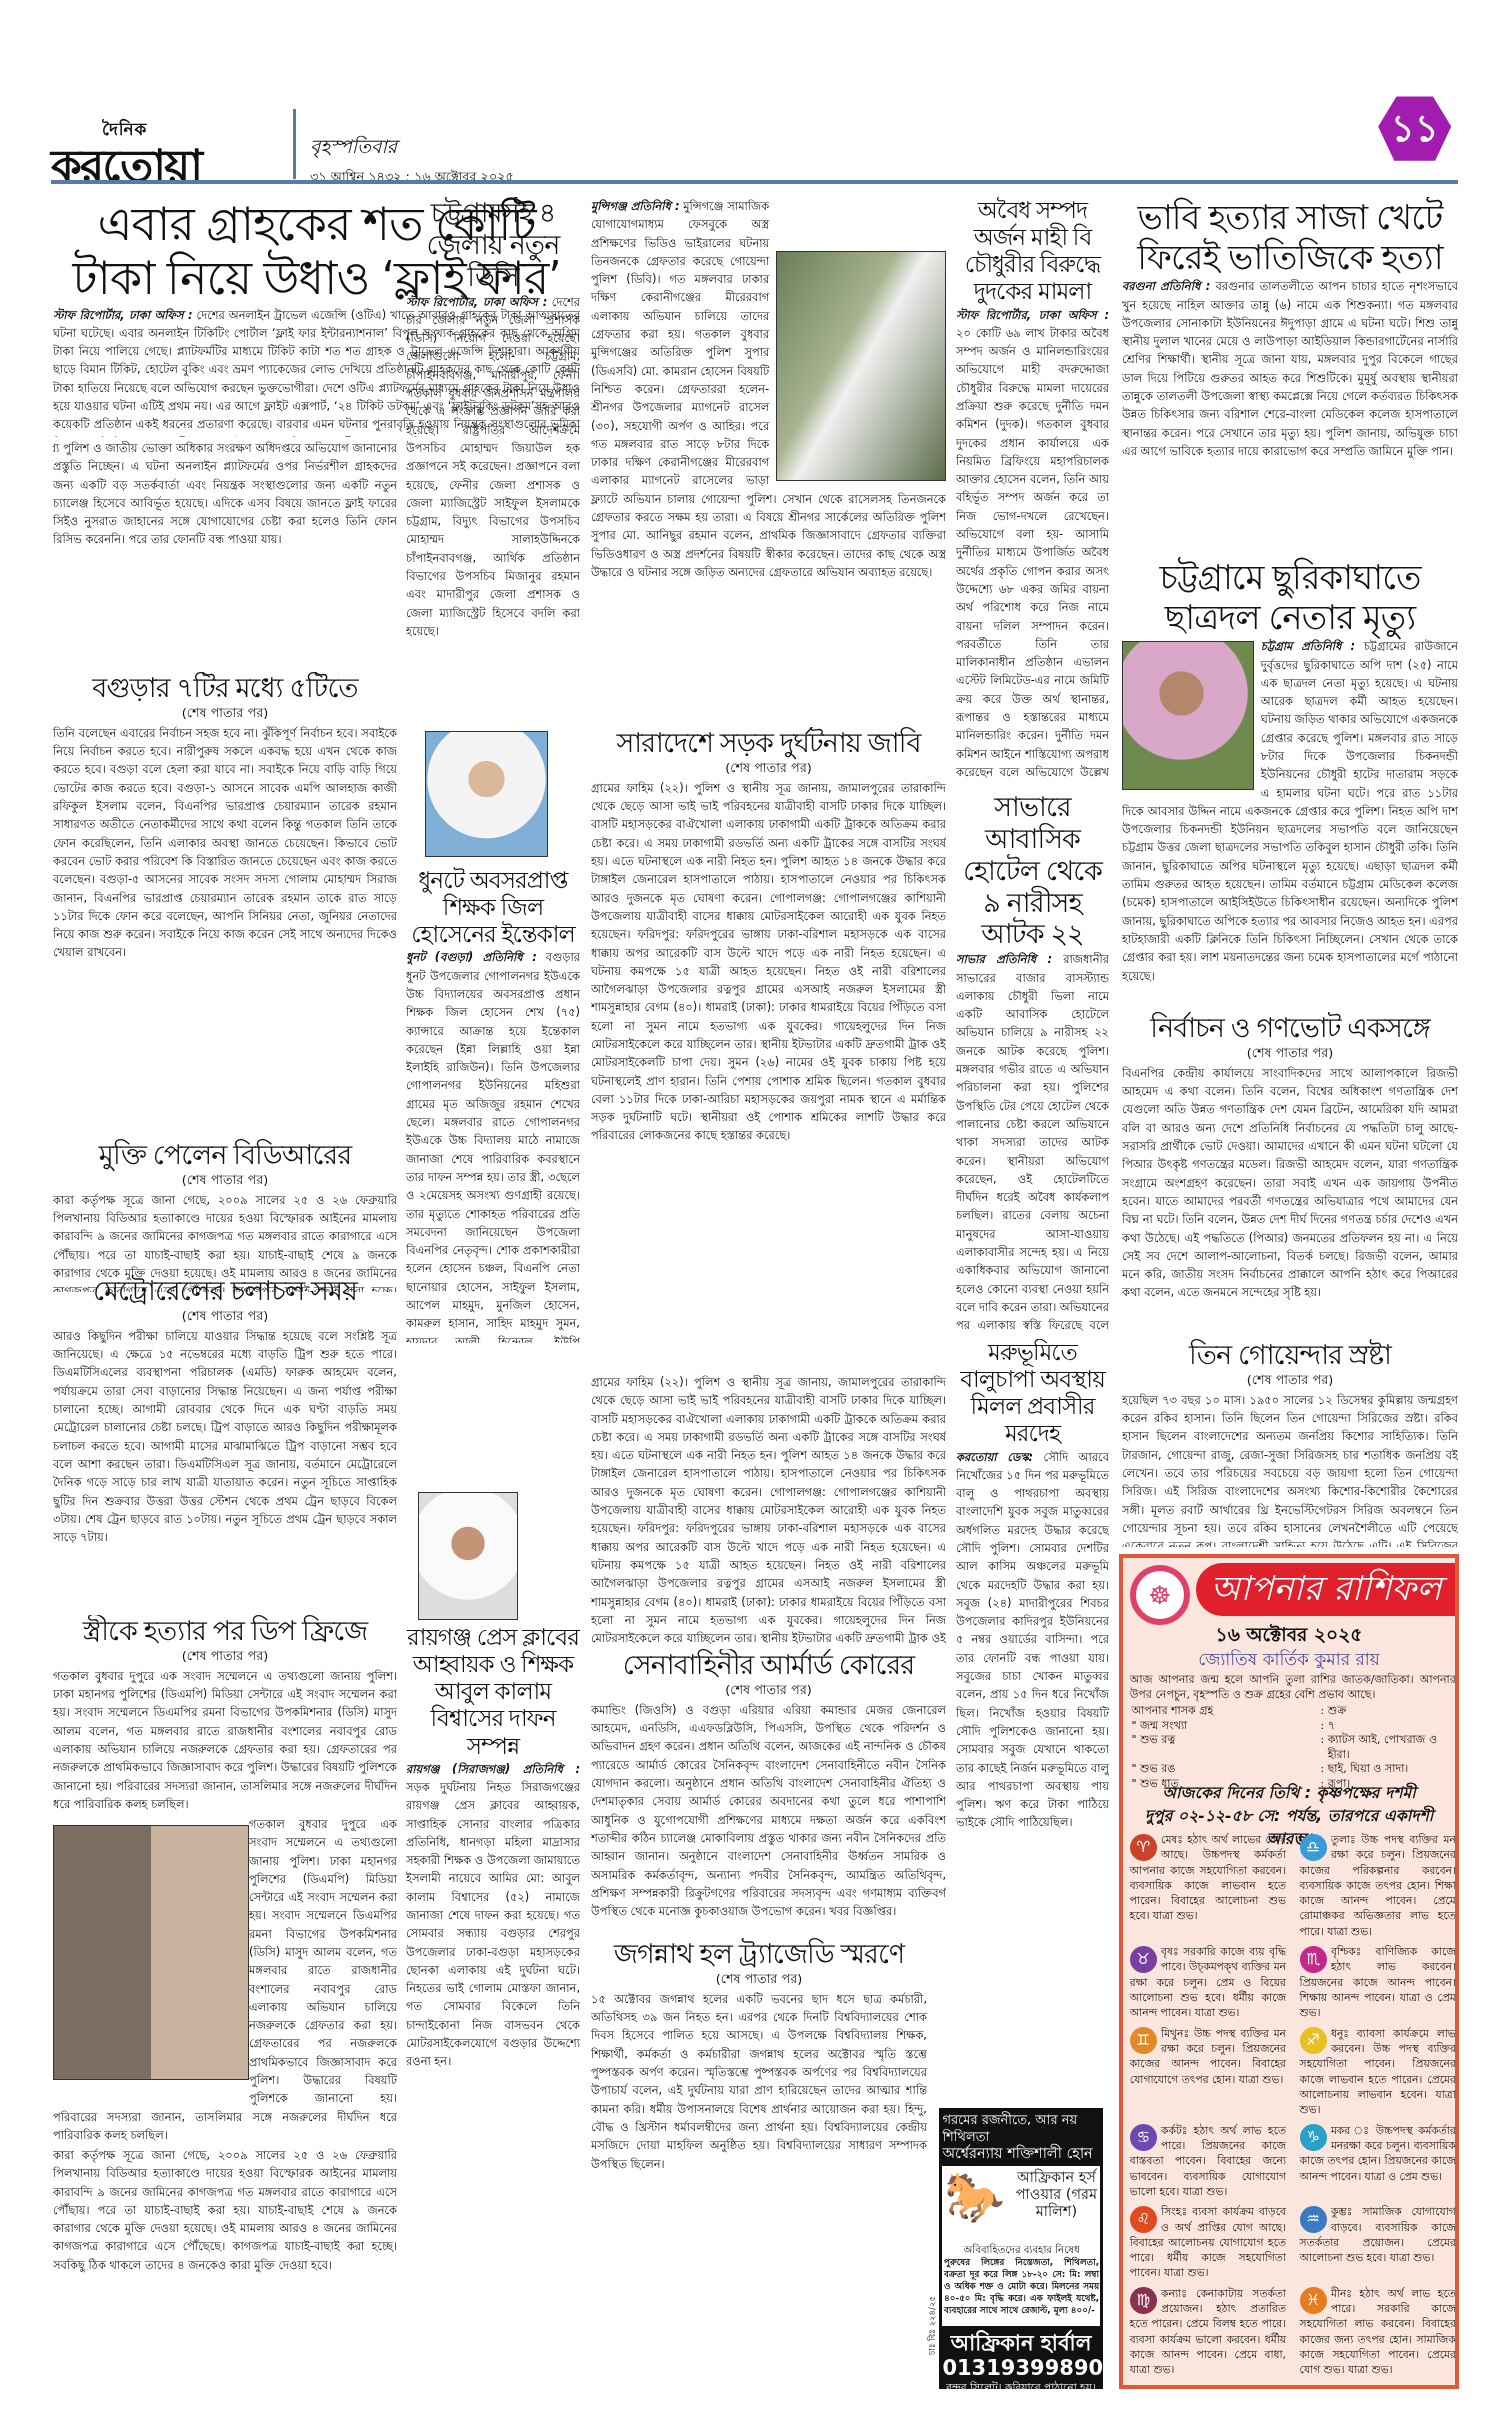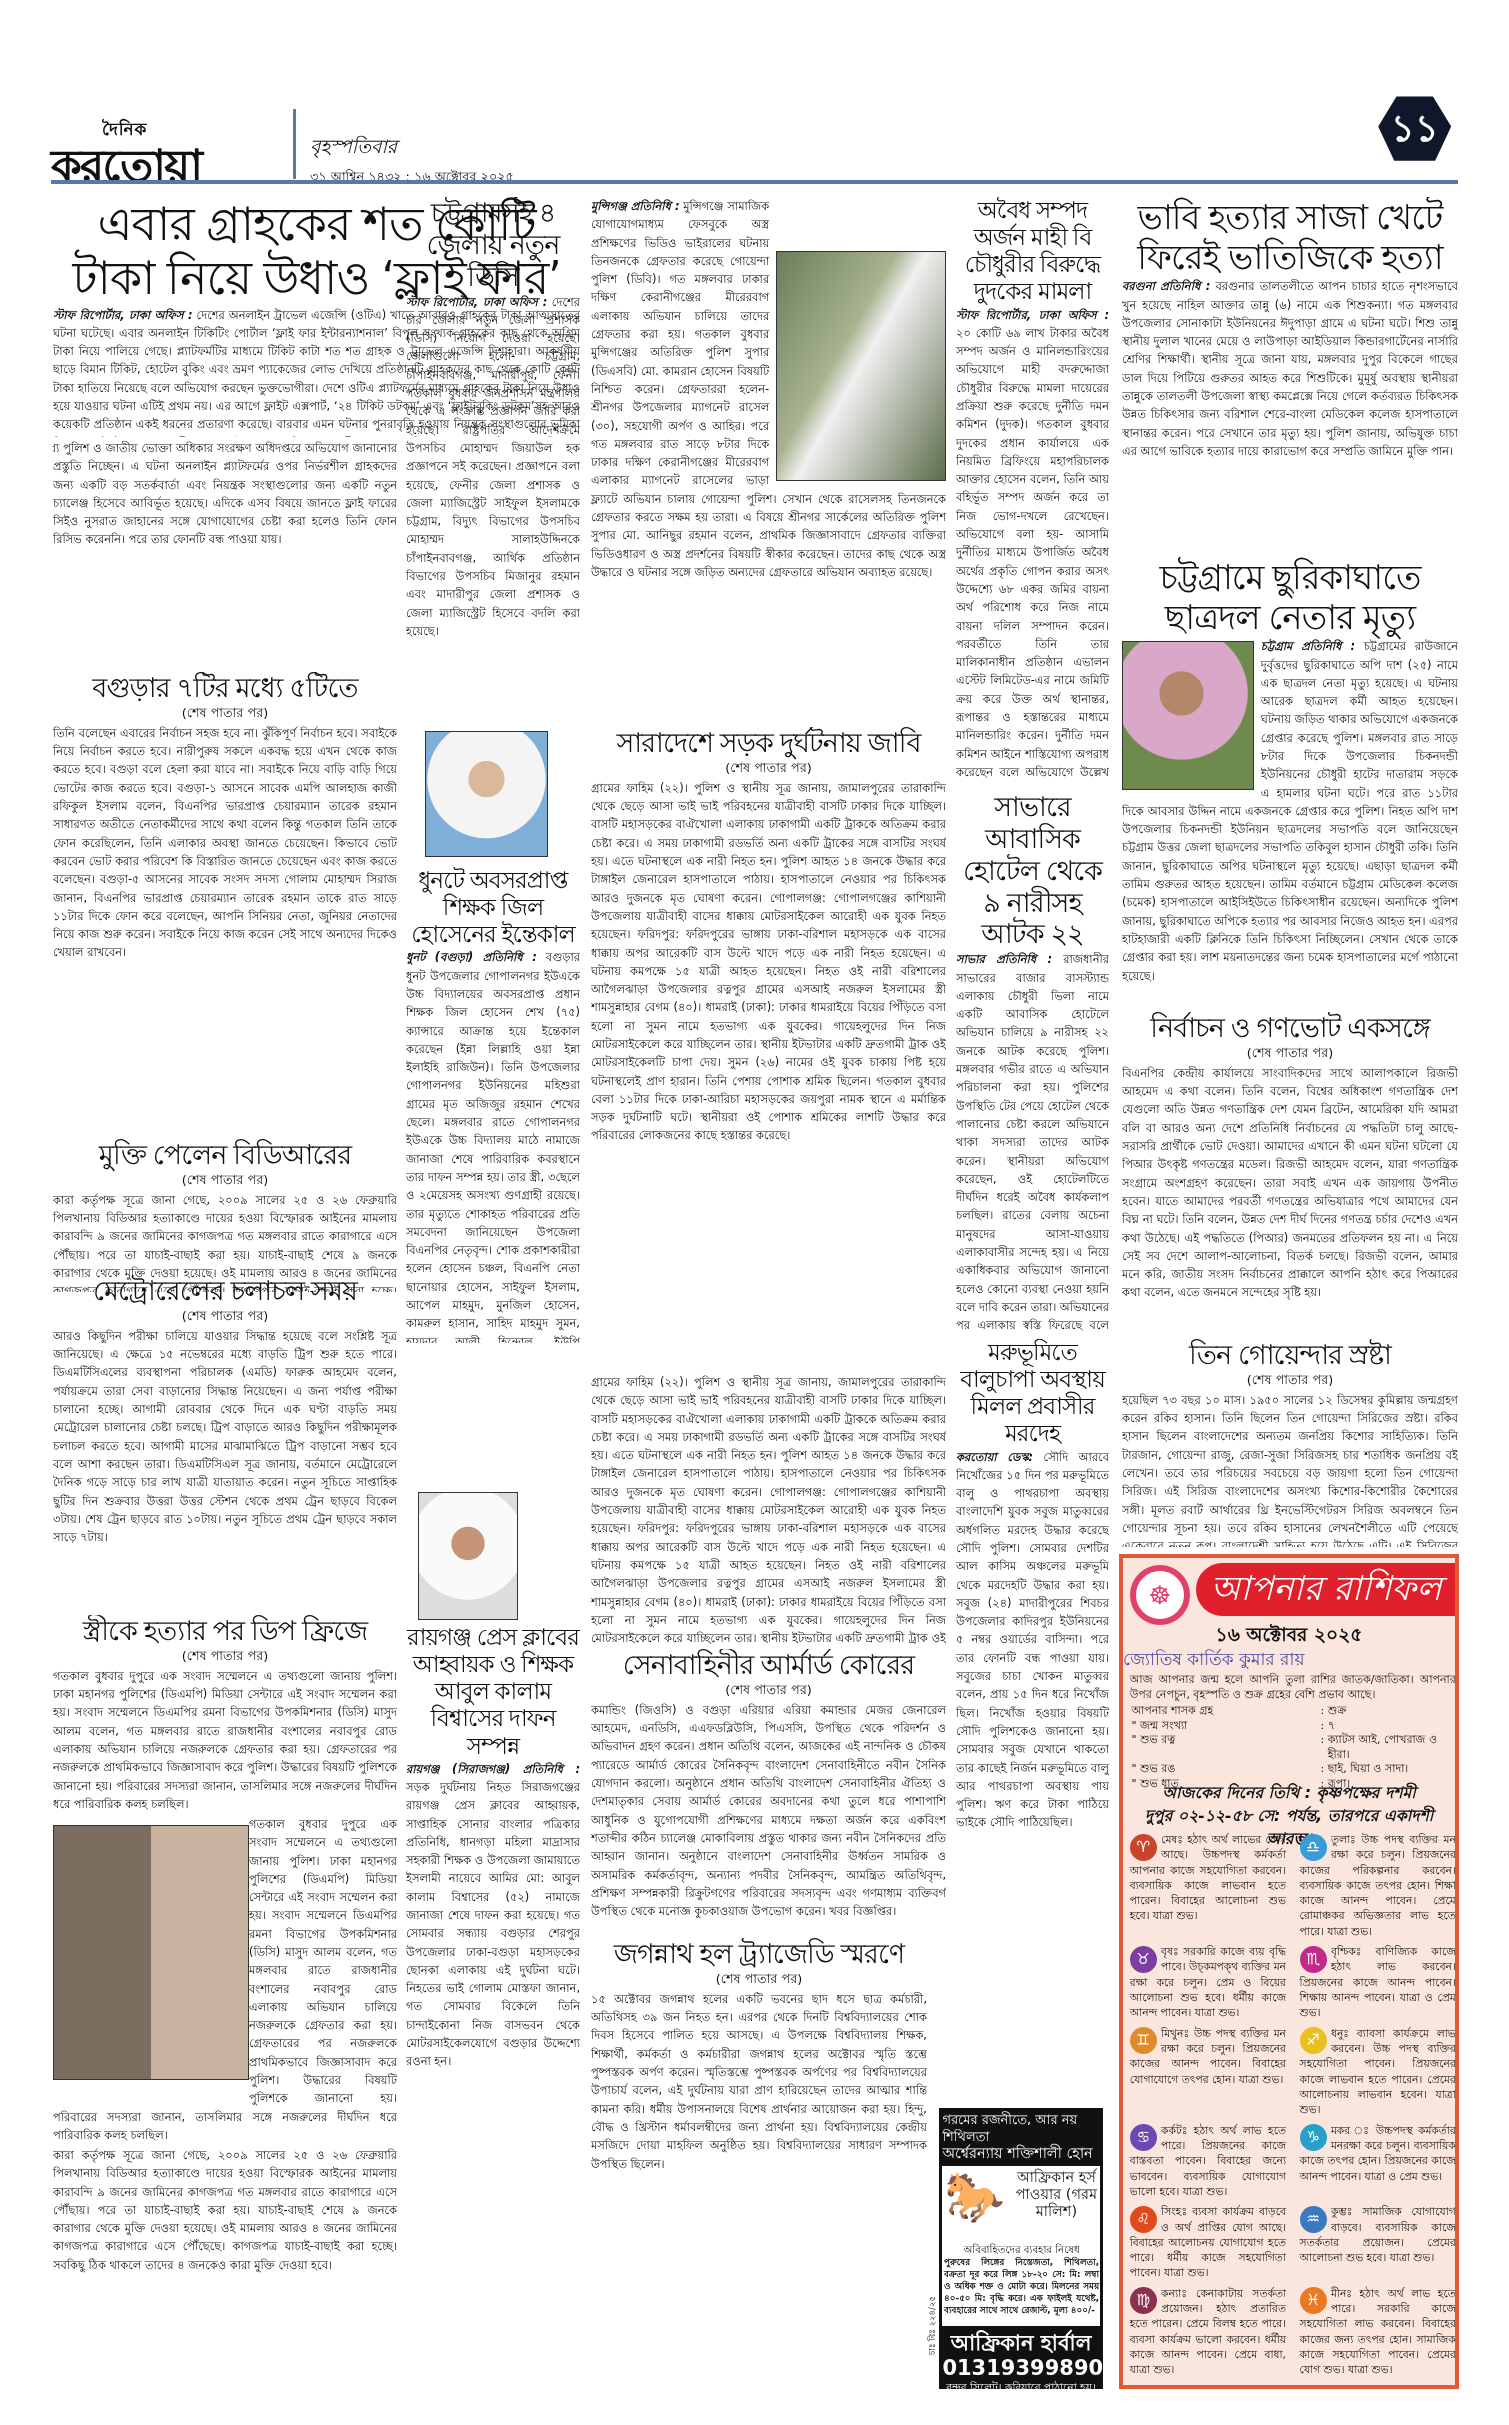--- a/index.html
+++ b/index.html
@@ -6,42 +6,42 @@
 body{width:1509px;height:2426px;background:#fff;font-family:"DejaVu Sans","Liberation Sans",sans-serif;color:#111;position:relative;overflow:hidden}
 .abs{position:absolute}
 .masthead{left:51px;top:109px;width:1407px;height:77px}
 .logo{position:absolute;left:0;top:6.8px;width:213px}
 .logo .daily{font-size:17px;font-weight:bold;text-align:left;width:111px;margin-left:51px;letter-spacing:0.9px}
 .logo .name{font-size:44px;font-weight:900;letter-spacing:-1.7px;line-height:44px}
 .vbar{position:absolute;left:242px;top:0;width:3.4px;height:70px;background:#5b78ad}
 .dateblock{position:absolute;left:259px;top:24px}
 .dateblock .day{font-size:18.7px;font-style:italic}
 .dateblock .date{font-size:12.8px;margin-top:3.4px}
-.pageno{position:absolute;right:6.8px;top:-15.3px;width:73px;height:73px;background:#0f172a;clip-path:polygon(25% 4%,75% 4%,100% 45%,78% 92%,22% 92%,0 45%);color:#fff;font-size:37px;font-weight:bold;display:flex;align-items:center;justify-content:center;font-family:"DejaVu Serif",serif}
+.pageno{position:absolute;right:6.8px;top:-15.3px;width:73px;height:73px;background:#a21caf;clip-path:polygon(25% 4%,75% 4%,100% 45%,78% 92%,22% 92%,0 45%);color:#fff;font-size:37px;font-weight:bold;display:flex;align-items:center;justify-content:center;font-family:"DejaVu Serif",serif}
 .hrule{position:absolute;left:0;top:71px;width:1407px;height:4.3px;background:#5b78ad}
 .col{position:absolute;font-size:11.4px;line-height:18.3px;text-align:justify;overflow:hidden}
 .col p{margin-bottom:1.7px}
 .hl{font-family:"DejaVu Sans Condensed","DejaVu Sans",sans-serif;text-align:center;font-weight:normal;line-height:1.18;letter-spacing:-0.9px}
 .hl.xl{font-size:46px}
 .hl.l{font-size:34px}
 .hl.m{font-size:27px}
 .hl.s{font-size:23px}
 .cont{text-align:center;font-size:12.8px;margin-bottom:1.7px}
 .by{font-weight:bold;font-style:italic}
 .photo{background:linear-gradient(160deg,#7a8a99,#c9c2b8 45%,#5d6a60);border:1.7px solid #333;position:relative}
 .photo.face1{background:radial-gradient(circle at 50% 38%,#d9b99a 0 18%,#f4f4f4 19% 60%,#7faed6 61%)}
 .photo.face2{background:radial-gradient(circle at 50% 40%,#c59477 0 18%,#fafafa 19% 62%,#ddd 63%)}
 .photo.face3{background:radial-gradient(circle at 45% 35%,#b5876a 0 18%,#d9a7c7 19% 55%,#6e8a4e 56%)}
 .photo.gun{background:linear-gradient(120deg,#6b7d5a,#a8b390 40%,#f0f0f0 50%,#5c6c4a)}
 .photo.couple{background:linear-gradient(90deg,#7b6d60 0 50%,#c7b2a0 50% 100%)}
 .rashi{position:absolute;left:1119px;top:1554px;width:340px;height:835px;border:4.3px solid #e05a3a;background:#fbe6dd;overflow:hidden}
 .rashi .banner{position:absolute;left:73px;top:5.1px;width:260px;height:53px;background:#e0202a;border-radius:29px 0 0 29px;color:#fff;font-size:34px;font-style:italic;text-align:center;line-height:51px}
 .rashi .wheel{position:absolute;left:6.8px;top:6.8px;width:60px;height:60px;border-radius:50%;border:6.8px solid #e0406a;background:#fff;display:flex;align-items:center;justify-content:center;font-size:25.5px;color:#e0406a}
 .rashi .rdate{position:absolute;left:0;top:63px;width:100%;text-align:center;font-size:18.7px;font-weight:bold;}
-.rashi .astro{position:absolute;left:0;top:88px;width:100%;font-size:17px;color:#4a4aa0}
+.rashi .astro{position:absolute;left:0;top:88px;width:100%;text-align:center;font-size:17px;color:#4a4aa0}
 .rashi .intro{position:absolute;left:6.8px;top:114px;width:326px;font-size:11px;line-height:15.3px;text-align:justify}
 .rashi table{position:absolute;left:6.8px;top:146px;width:326px;font-size:11px;line-height:14.5px;border-collapse:collapse}
 .rashi td{padding:0 1.7px;vertical-align:top}
 .rashi .tithi{position:absolute;left:0;top:223px;width:100%;text-align:center;font-size:15.7px;font-weight:bold;font-style:italic;line-height:23px}
 .rashi .signs{position:absolute;left:6.8px;top:274px;width:326px;display:grid;grid-template-columns:1fr 1fr;column-gap:13.6px}
 .sign{font-size:10.7px;line-height:15.3px;text-align:justify;margin-bottom:5.1px}
 .sign .ico{float:left;width:27px;height:27px;border-radius:50%;margin:1.7px 4.3px 1.7px 0;color:#fff;font-size:15.3px;display:flex;align-items:center;justify-content:center}
 .ad{position:absolute;left:939px;top:2108px;width:164px;height:281px;background:#111;color:#fff;padding:3.4px;overflow:hidden}
 .ad .t{font-size:13px;line-height:17px}
 .ad .box{background:#fff;color:#111;margin-top:3.4px;height:160px;position:relative;overflow:hidden}

